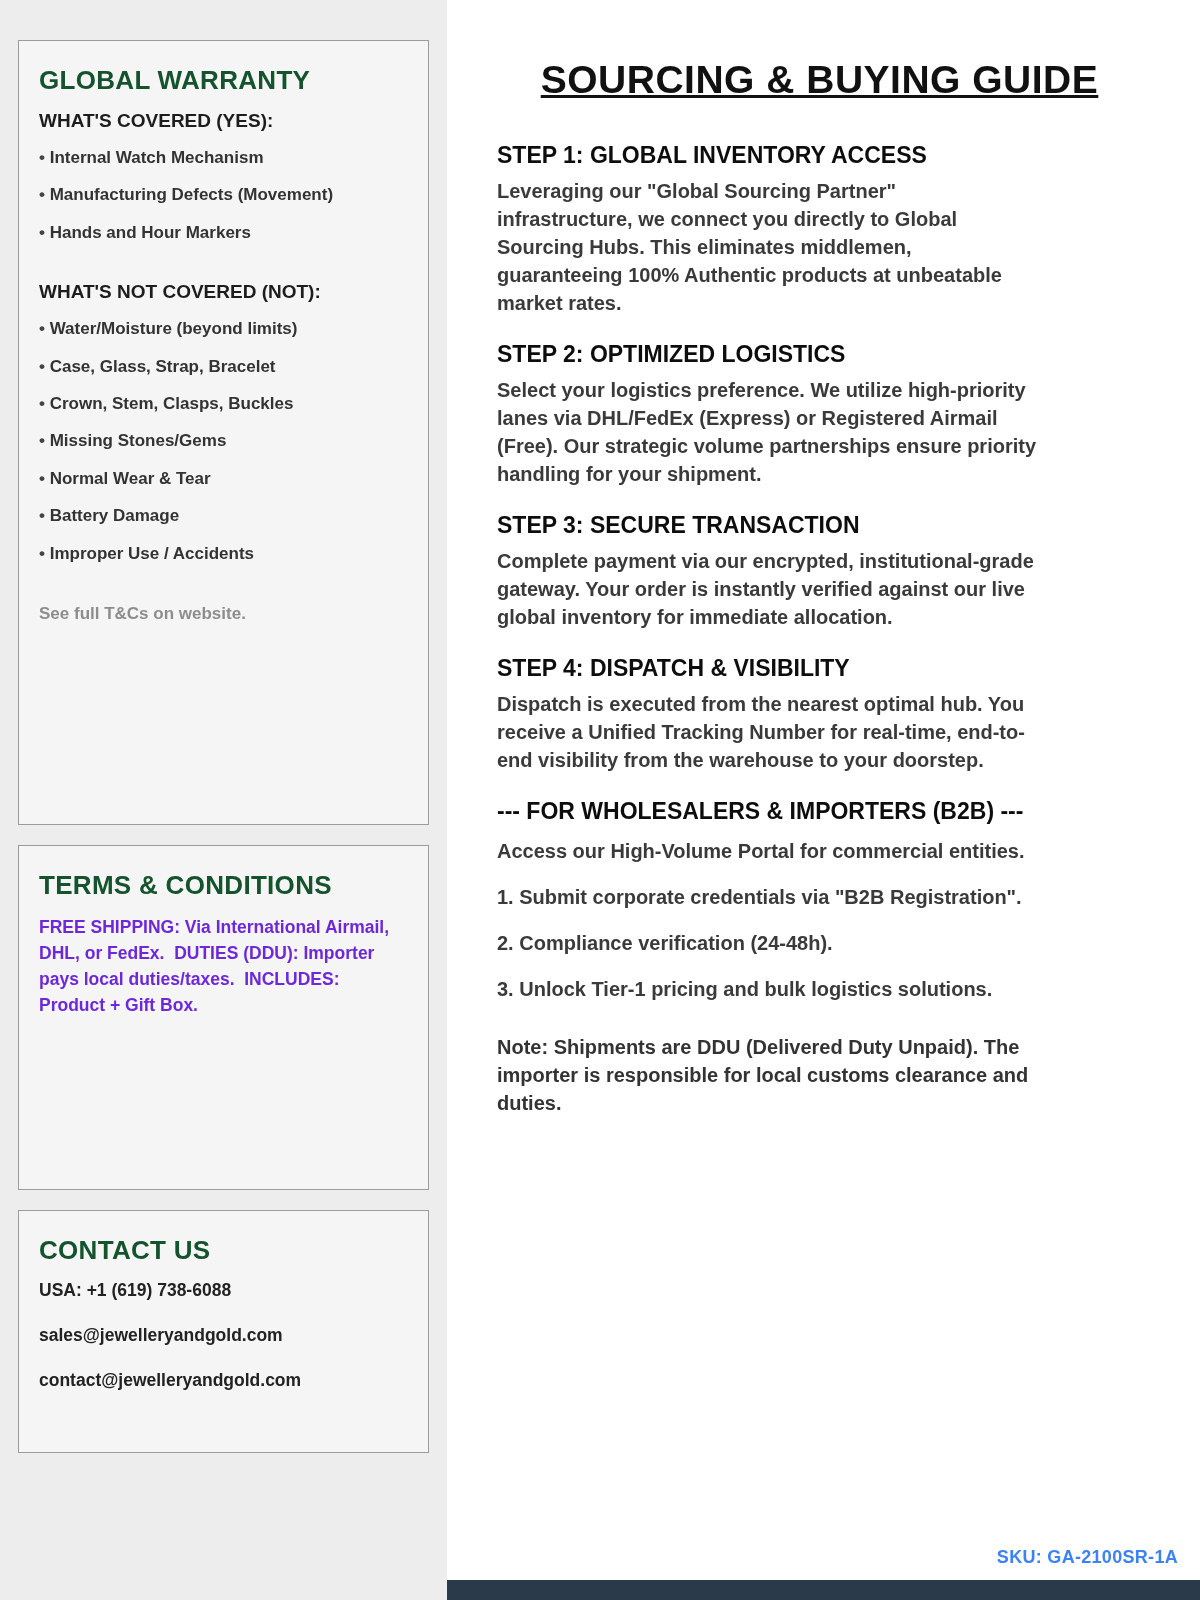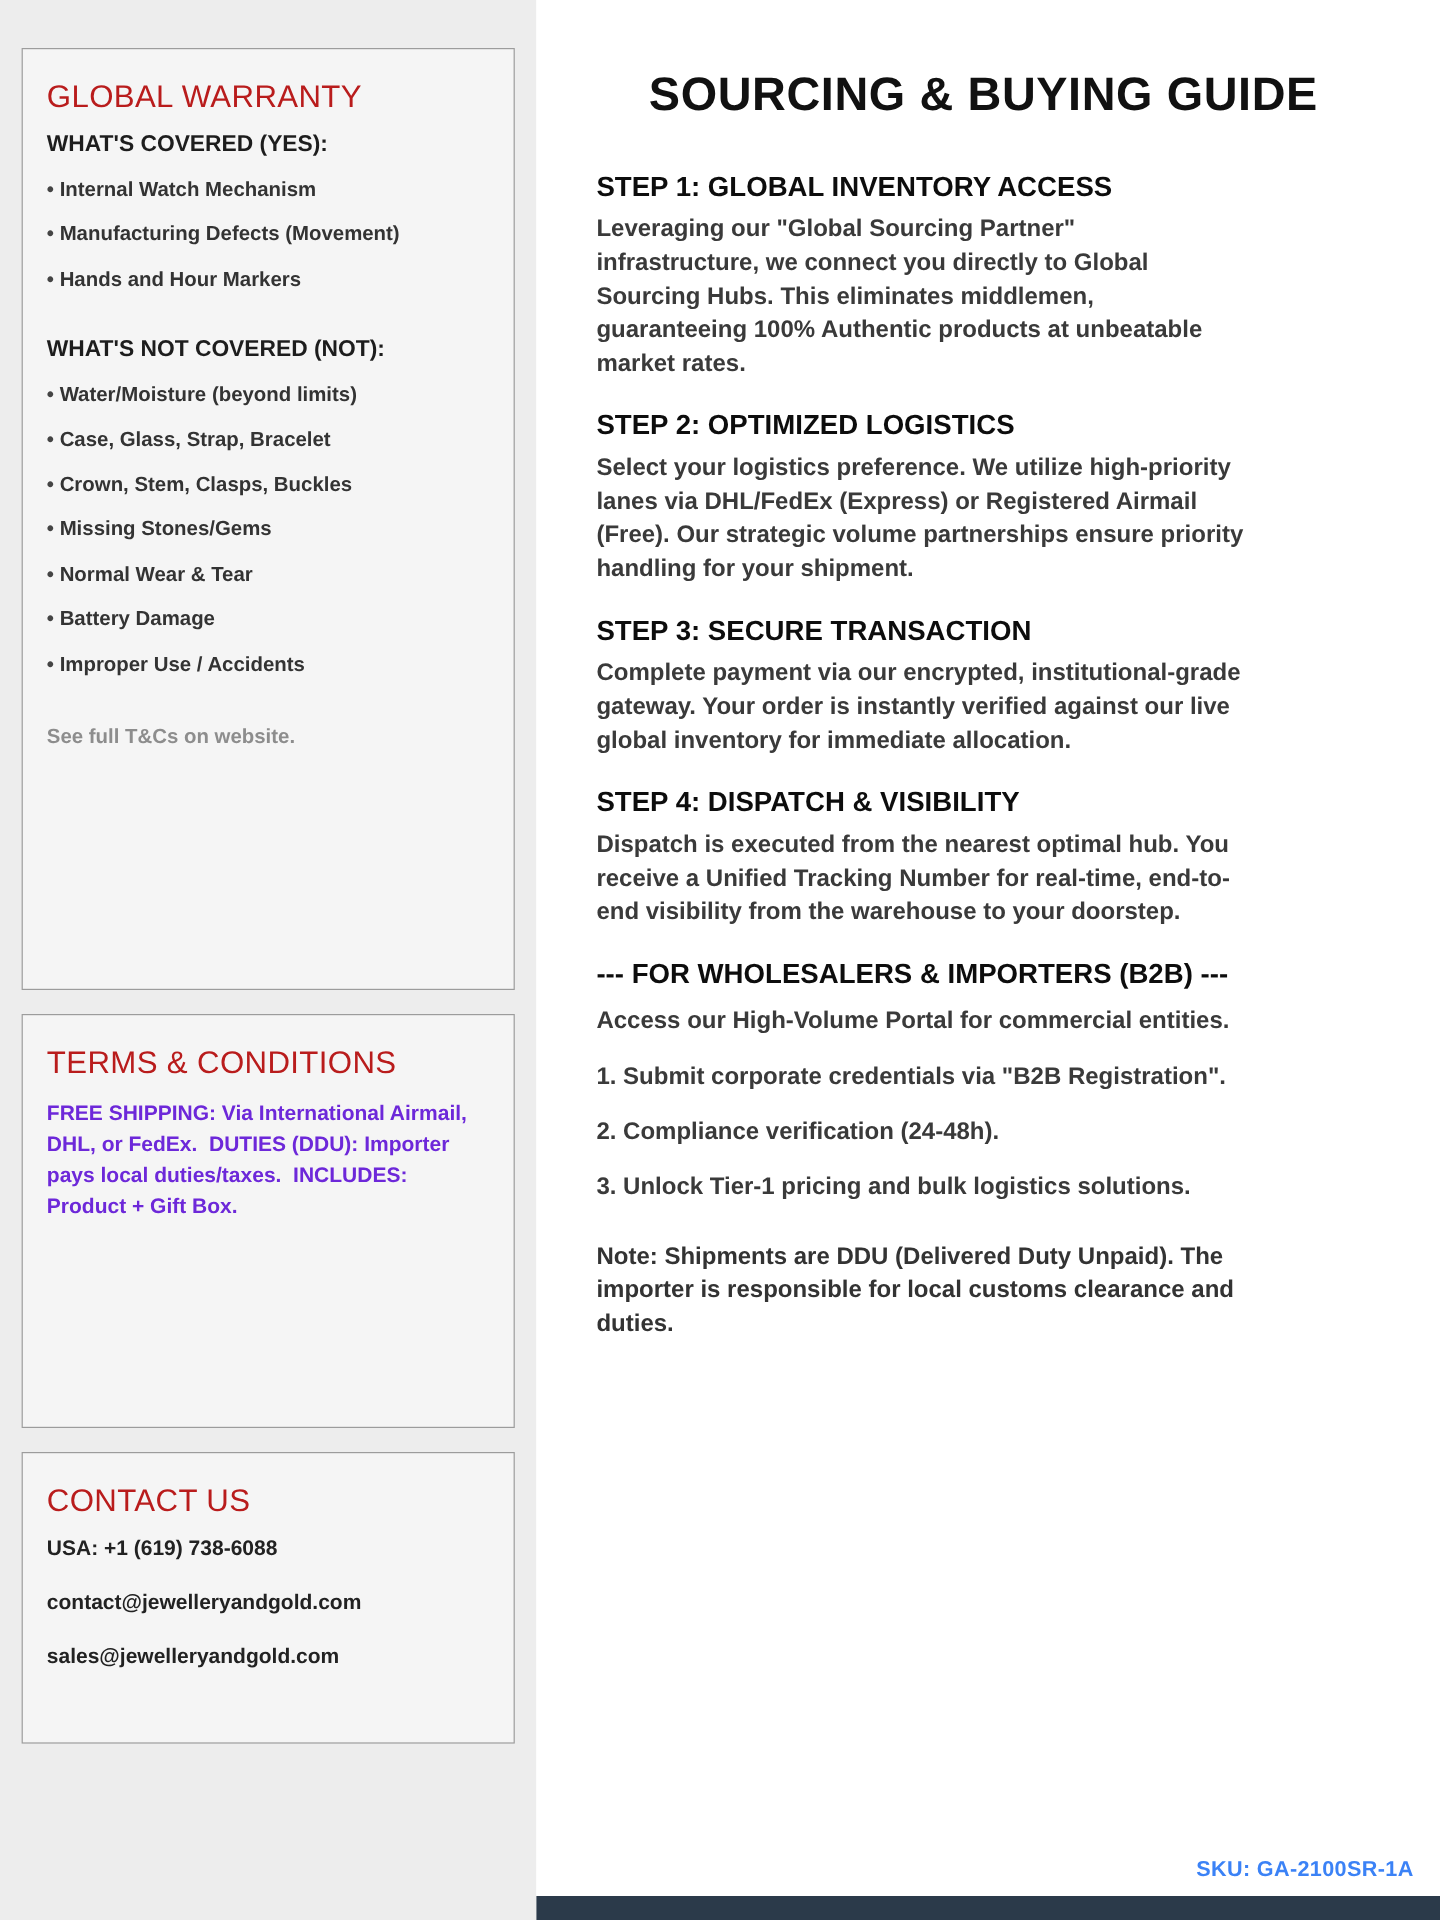--- a/index.html
+++ b/index.html
@@ -27,22 +27,22 @@
     background: #f5f5f5;
     border: 1px solid #9c9c9c;
     padding: 24px 20px 20px 20px;
     margin-bottom: 20px;
   }
   .box--warranty { min-height: 785px; }
   .box--terms    { min-height: 345px; }
   .box--contact  { min-height: 243px; }
   .box-title {
     font-size: 26px;
-    font-weight: normal;
-    color: #b91c1c;
+    font-weight: bold;
+    color: #14532d;
     margin: 0 0 14px 0;
     letter-spacing: 0.3px;
   }
   .sub-title {
     font-size: 19px;
     font-weight: bold;
     color: #1d1d1d;
     margin: 0 0 16px 0;
   }
   .sub-title--second { margin-top: 38px; }
@@ -86,20 +86,21 @@
     background: #ffffff;
     padding: 58px 58px 0 50px;
   }
   .page-title {
     font-size: 39px;
     font-weight: bold;
     color: #111111;
     text-align: center;
     margin: 0 0 40px 0;
     letter-spacing: 0.5px;
+    text-decoration: underline;
   }
   .step-heading {
     font-size: 23px;
     font-weight: bold;
     color: #0d0d0d;
     margin: 0 0 8px 0;
   }
   .step-body {
     font-size: 20px;
     font-weight: bold;
@@ -173,22 +174,22 @@
     </section>
 
     <section class="box box--terms">
       <h2 class="box-title">TERMS &amp; CONDITIONS</h2>
       <p class="terms-body">FREE SHIPPING: Via International Airmail, DHL, or FedEx.  DUTIES (DDU): Importer pays local duties/taxes.  INCLUDES: Product + Gift Box.</p>
     </section>
 
     <section class="box box--contact">
       <h2 class="box-title">CONTACT US</h2>
       <p class="contact-line">USA: +1 (619) 738-6088</p>
+      <p class="contact-line">sales@jewelleryandgold.com</p>
       <p class="contact-line">contact@jewelleryandgold.com</p>
-      <p class="contact-line">sales@jewelleryandgold.com</p>
     </section>
 
   </aside>
 
   <main class="main">
 
     <h1 class="page-title">SOURCING &amp; BUYING GUIDE</h1>
 
     <section class="step">
       <h2 class="step-heading">STEP 1: GLOBAL INVENTORY ACCESS</h2>

